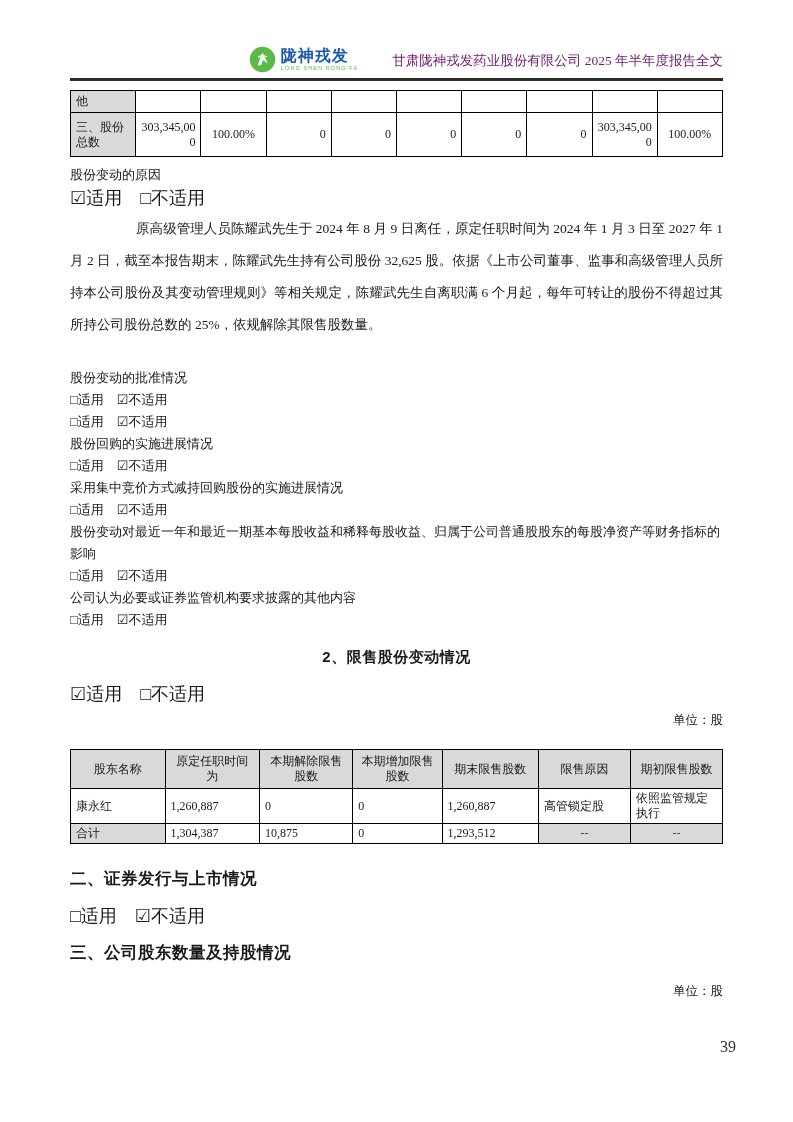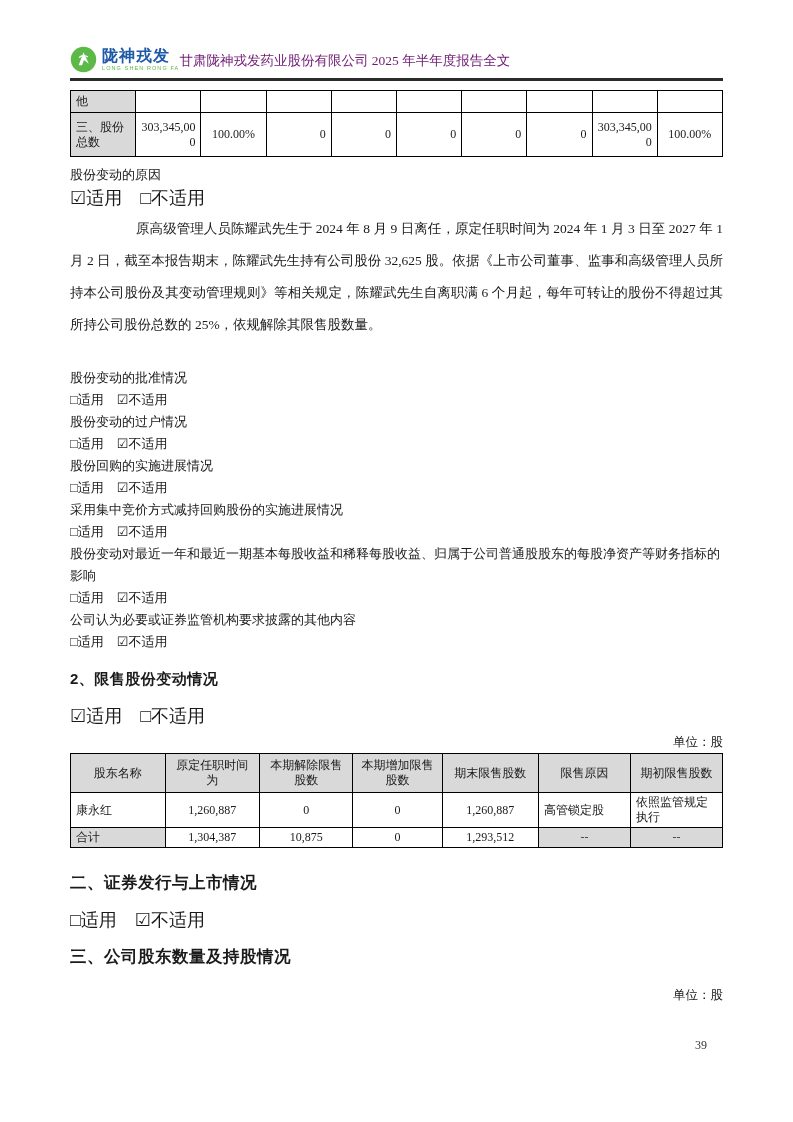--- a/index.html
+++ b/index.html
@@ -15,21 +15,22 @@
   }
   .content { margin: 0 70px; width: 653px; }
 
   
   .header {
     padding-top: 46px;
     padding-bottom: 5px;
     border-bottom: 3px solid #2b2b2b;
     display: flex;
     align-items: flex-end;
-    justify-content: flex-start;
+    justify-content: flex-end;
+    gap: 34px;
   }
   .logo { display: flex; align-items: center; gap: 5px; }
   .logo-mark { width: 27px; height: 27px; display: block; }
   .logo-text { display: flex; flex-direction: column; line-height: 1; }
   .logo-cn {
     font-family: "Liberation Sans", sans-serif;
     font-weight: bold;
     font-size: 16px;
     color: #1e5aa8;
     letter-spacing: 1px;
@@ -48,24 +49,24 @@
   table { border-collapse: collapse; width: 100%; table-layout: fixed; }
   td, th { border: 1px solid #000; font-size: 12px; font-weight: normal; padding: 2px 5px; vertical-align: middle; line-height: 15px; word-break: break-all; }
   .gray { background: #d9d9d9; }
   .t1 { margin-top: 9px; }
   .t1 .lbl { text-align: left; }
   .t1 .num { text-align: right; }
   .t1 .pct { text-align: center; }
   .t1 tr.r0 td, .t1 tr.r0 th { height: 22px; }
   .t1 tr.r1 td, .t1 tr.r1 th { height: 44px; }
 
-  .t2 { margin-top: 2px; font-family: Liberation Serif, serif; }
+  .t2 { margin-top: 20px; font-family: Liberation Serif, serif; }
   .t2 thead th { text-align: center; height: 39px; }
   .t2 td.name { text-align: left; height: 32px; }
-  .t2 td.num { text-align: center; }
+  .t2 td.num { text-align: left; }
   .t2 td.txt { text-align: left; }
   .t2 tr.total td { height: 16px; }
   .t2 td.dash { text-align: center; color: #444; }
 
   
   .label-line { font-size: 13px; line-height: 20px; margin-top: 8px; }
   .checkbox-line { font-size: 18px; line-height: 20px; margin-top: 3px; }
   .para {
     font-size: 13.5px;
     line-height: 32px;
@@ -76,36 +77,37 @@
   .disclosures { margin-top: 26px; }
   .disclosures .d-title { font-size: 13px; line-height: 22px; }
   .disclosures .d-cb { font-size: 13px; line-height: 22px; }
   .h-sub {
     font-family: "Liberation Sans", sans-serif;
     font-weight: bold;
     font-size: 15px;
     line-height: 22px;
     margin-top: 15px;
     letter-spacing: 0.5px;
+    text-align: center;
   }
   .h-main {
     font-family: "Liberation Sans", sans-serif;
     font-weight: bold;
     font-size: 16.5px;
     line-height: 24px;
     letter-spacing: 0.5px;
   }
   .mt16 { margin-top: 16px; }
   .mt22 { margin-top: 22px; }
   .unit-line { font-size: 12.5px; text-align: right; line-height: 18px; margin-top: 7px; }
   .pagenum {
     position: absolute;
-    right: 86px;
+    right: 57px;
     top: 1038px;
-    font-size: 12px;
+    font-size: 16px;
     color: #333;
   }
 </style>
 </head>
 <body>
 
 <div class="page">
   <div class="content">
 
     <div class="header">
@@ -167,21 +169,20 @@
     <div class="label-line">股份变动的原因</div>
     <div class="checkbox-line">☑适用　□不适用</div>
     <div class="para">原高级管理人员陈耀武先生于 2024 年 8 月 9 日离任，原定任职时间为 2024 年 1 月 3 日至 2027 年 1 月 2 日，截至本报告期末，陈耀武先生持有公司股份 32,625 股。依据《上市公司董事、监事和高级管理人员所持本公司股份及其变动管理规则》等相关规定，陈耀武先生自离职满 6 个月起，每年可转让的股份不得超过其所持公司股份总数的 25%，依规解除其限售股数量。</div>
 
     <div class="disclosures">
       <div class="d-item">
         <div class="d-title">股份变动的批准情况</div>
         <div class="d-cb">□适用　☑不适用</div>
       </div>
       <div class="d-item">
-        <div class="d-title">股份变动的过户情况</div>
         <div class="d-cb">□适用　☑不适用</div>
       </div>
       <div class="d-item">
         <div class="d-title">股份回购的实施进展情况</div>
         <div class="d-cb">□适用　☑不适用</div>
       </div>
       <div class="d-item">
         <div class="d-title">采用集中竞价方式减持回购股份的实施进展情况</div>
         <div class="d-cb">□适用　☑不适用</div>
       </div>

